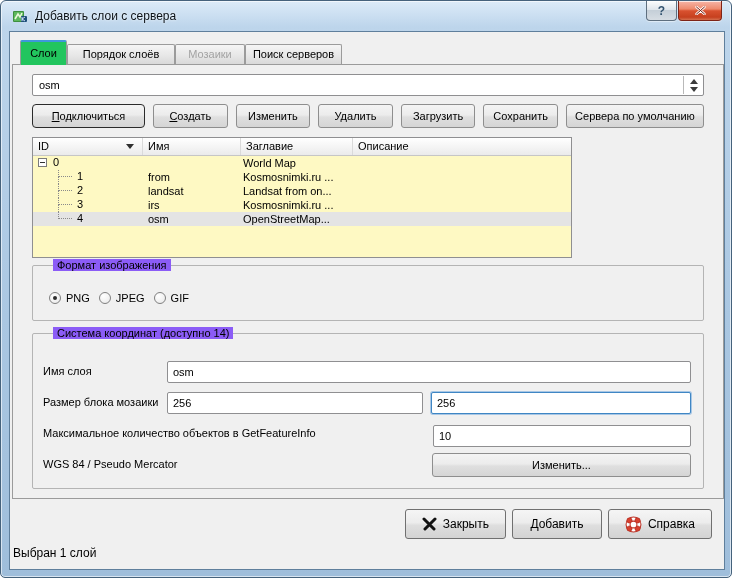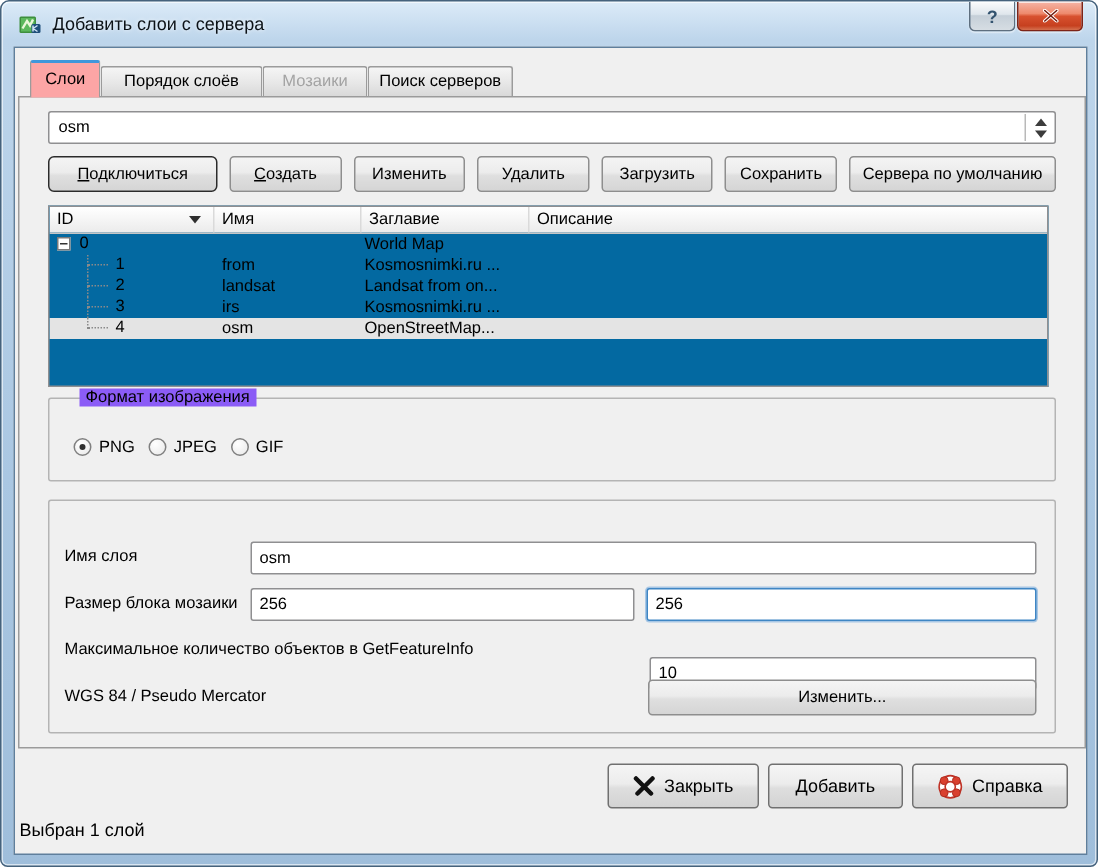--- a/index.html
+++ b/index.html
@@ -30,21 +30,21 @@
 
   
   .client { position:absolute; left:8px; top:30px; width:716px; height:539px;
             background:#f0f0f0; border:1px solid #5f7f9c; }
 
   
   .tab { position:absolute; border:1px solid #9b9b9b; border-bottom:none;
          border-radius:2px 2px 0 0; text-align:center;
          background:linear-gradient(#f5f5f5,#e7e7e7 55%,#d9d9d9); padding-top:3px; cursor:default; }
   .tab-inactive { top:12px; height:20px; z-index:1; }
-  .tab-active { top:8px; height:25px; z-index:3; background:#fca5a5;
+  .tab-active { top:8px; height:25px; z-index:3; background:#22c55e;
                 border-top:2px solid #3f97db; padding-top:5px; }
   .tab-disabled { color:#a3a3a3; }
   .tab1 { left:10px; width:47px; }
   .tab2 { left:57px; width:108px; }
   .tab3 { left:165px; width:70px; }
   .tab4 { left:235px; width:97px; }
   .tabpane { position:absolute; left:2px; top:32px; width:712px; height:435px;
              border:1px solid #9b9b9b; background:#f0f0f0; z-index:2; }
 
   
@@ -66,22 +66,22 @@
          background:linear-gradient(#f4f4f4,#ececec 45%,#dfdfdf 55%,#d5d5d5);
          display:flex; align-items:center; justify-content:center; font-size:11px; color:#000; }
   .btn .u { text-decoration:underline; }
   .tb-default { border:1px solid #2b2b2b; border-radius:4px; }
   .w-connect { width:113px; }
   .w-flex { flex:1; }
   .w-defaults { width:138px; }
   .gap-left { margin-left:0;text-align:center; }
 
   
-  .ltable { position:absolute; left:22px; top:105px; width:667px; height:121px; z-index:4;
-            background:#0369a1; border:1px solid #8f8f91; overflow:hidden; }
+  .ltable { position:absolute; left:22px; top:105px; width:540px; height:121px; z-index:4;
+            background:#fef9c3; border:1px solid #8f8f91; overflow:hidden; }
   .thead { display:flex; height:18px; background:linear-gradient(#ffffff,#f3f3f3 60%,#ebebeb);
            border-bottom:1px solid #c6c6c6; }
   .th { padding:2px 5px; border-right:1px solid #dadada; position:relative; font-size:11px; }
   .th-id { width:110px; } .th-name { width:98px; } .th-title { width:112px; } .th-desc { flex:1; border-right:none; }
   .sort-arrow { position:absolute; right:8px; top:6px; width:0; height:0;
                 border-left:4px solid transparent; border-right:4px solid transparent;
                 border-top:5px solid #2f2f2f; }
   .trow { display:flex; height:14px; align-items:center; position:relative; }
   .trow-selected { background:#e4e4e4; }
   .tc { font-size:11px; overflow:hidden; white-space:nowrap; }
@@ -281,30 +281,31 @@
           <span>JPEG</span>
         </div>
         <div class="radio-opt">
           <span class="radio"></span>
           <span>GIF</span>
         </div>
       </div>
     </div>
 
     <div class="groupbox gb-crs">
+      <span class="legend">Система координат (доступно 14)</span>
 
       <span class="flabel" style="top:31px;">Имя слоя</span>
       <input class="tinput" style="left: 134px; top: 27px; width: 524px;" value="osm">
 
       <span class="flabel" style="top:62px;">Размер блока мозаики</span>
       <input class="tinput" style="left: 134px; top: 58px; width: 256px;" value="256">
       <input class="tinput tinput-focus" style="left: 398px; top: 58px; width: 260px;" value="256">
 
       <span class="flabel" style="top:93px;">Максимальное количество объектов в GetFeatureInfo</span>
-      <input class="tinput" style="left: 400px; top: 104px; width: 258px;" value="10">
+      <input class="tinput" style="left: 400px; top: 91px; width: 258px;" value="10">
 
       <span class="flabel" style="top:124px;">WGS 84 / Pseudo Mercator</span>
       <div class="btn" style="position:absolute; left:399px; top:119px; width:259px; height:24px;">
         <span>Изменить...</span>
       </div>
     </div>
 
     <div class="footer">
       <div class="f-btn">
         <svg width="15" height="14" viewBox="0 0 15 14">

